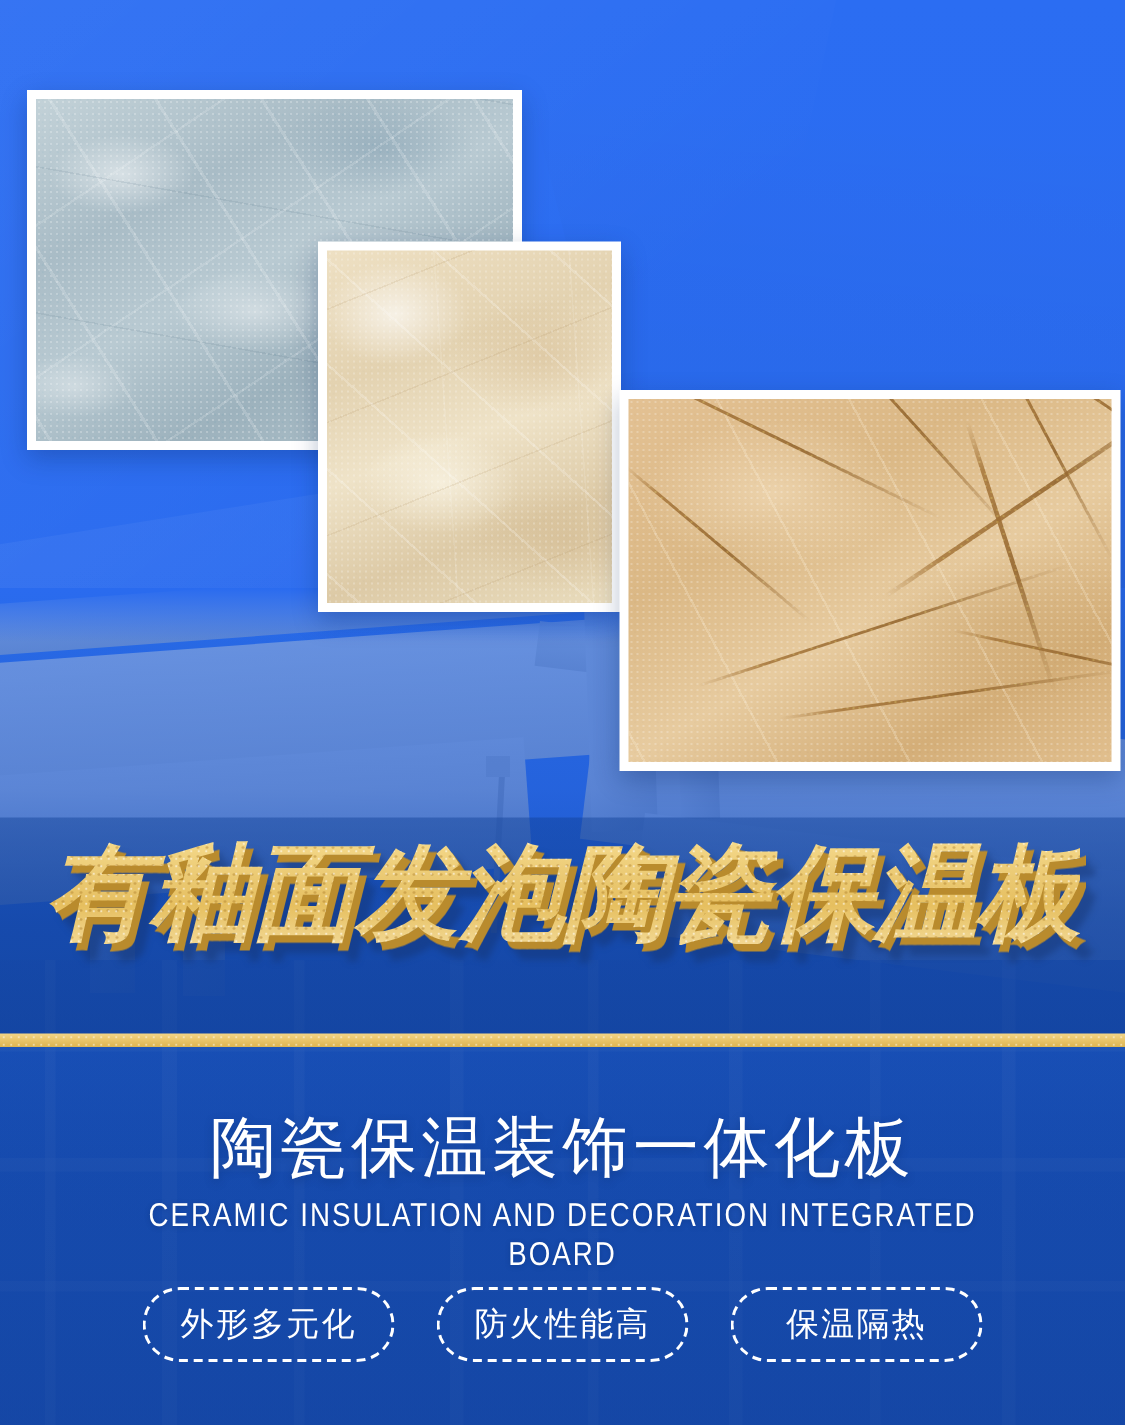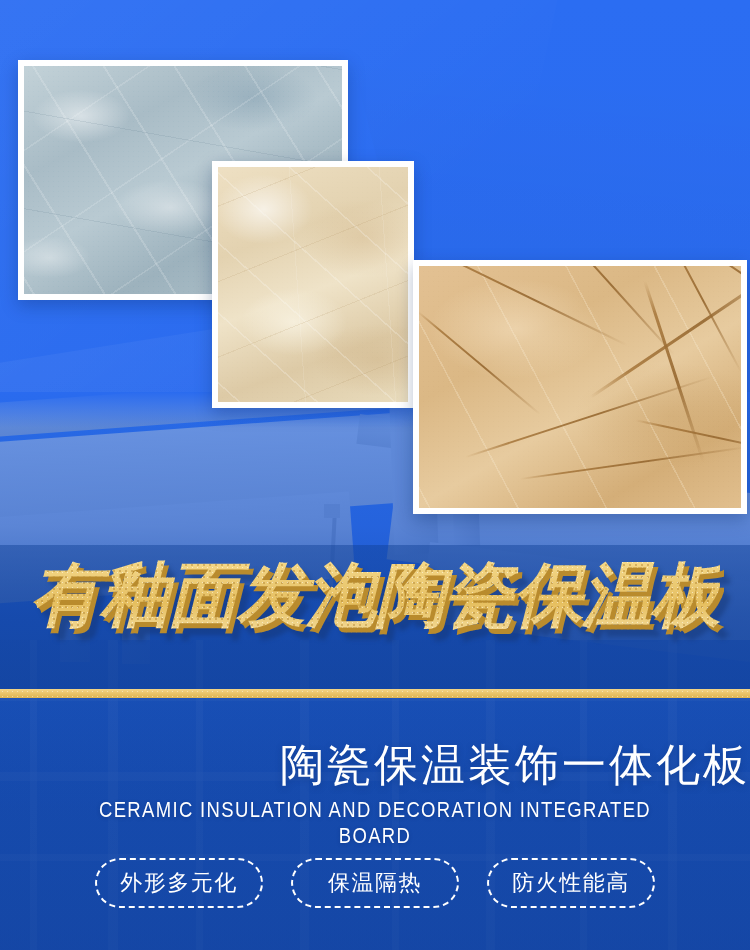--- a/index.html
+++ b/index.html
@@ -309,21 +309,21 @@
       radial-gradient(rgba(255,255,255,0.45) 0.7px, rgba(255,255,255,0) 0.9px),
       linear-gradient(180deg, #f3d587 0%, #e9c469 50%, #dcb451 100%);
     background-size: 5px 5px, 100% 100%;
   }
 
   
   #sub-cn {
     position: absolute;
     left: 0; top: 736px;
     width: 750px;
-    text-align: right;
+    text-align: center;
     font-family: "DejaVu Sans", "Liberation Sans", sans-serif;
     font-size: 44px;
     font-weight: 400;
     letter-spacing: 3px;
     color: #ffffff;
     z-index: 20;
     text-shadow: 0 2px 6px rgba(10,40,100,0.35);
   }
   #sub-en {
     position: absolute;
@@ -457,20 +457,20 @@
 
   <div id="sub-cn">陶瓷保温装饰一体化板</div>
 
   <div id="sub-en">CERAMIC INSULATION AND DECORATION INTEGRATED BOARD</div>
 
   <div id="tags">
     <div class="tag">
       <span>外形多元化</span>
     </div>
     <div class="tag">
+      <span>防火性能高</span>
+    </div>
+    <div class="tag">
       <span>保温隔热</span>
     </div>
-    <div class="tag">
-      <span>防火性能高</span>
-    </div>
   </div>
 
 </div>
 
 </body></html>

